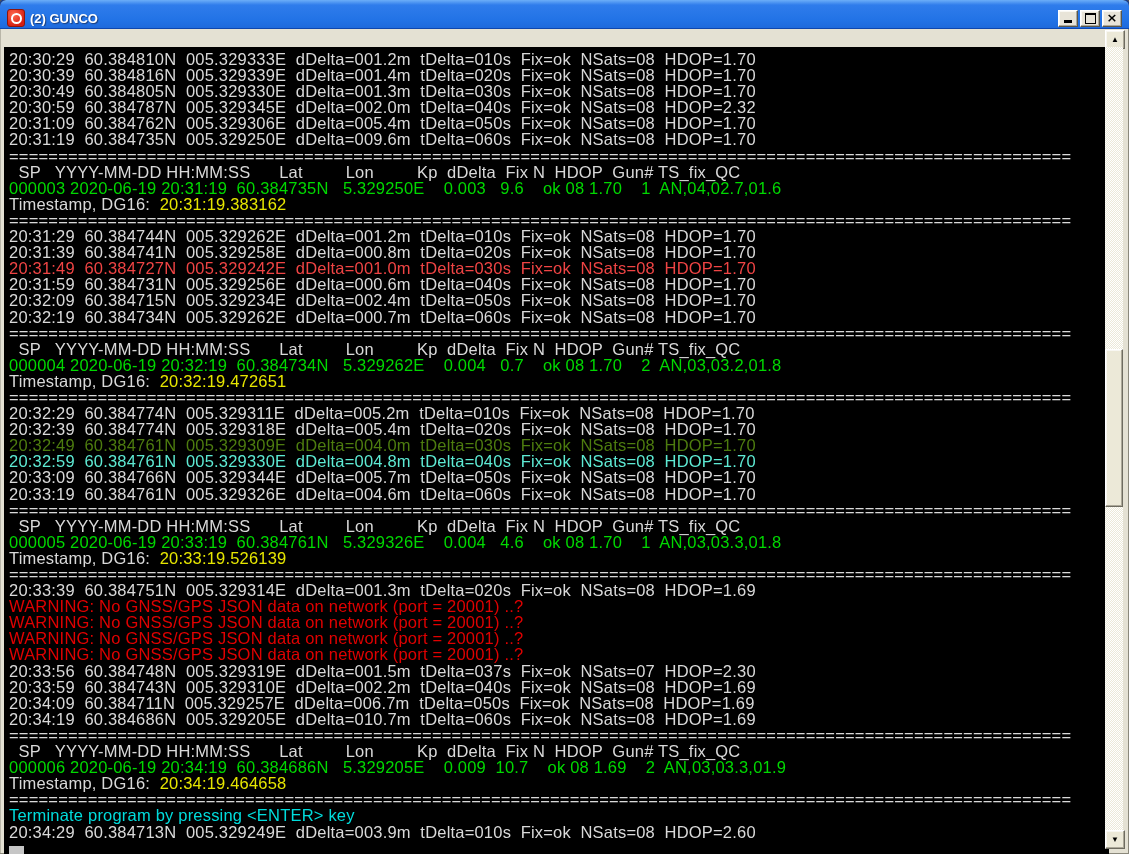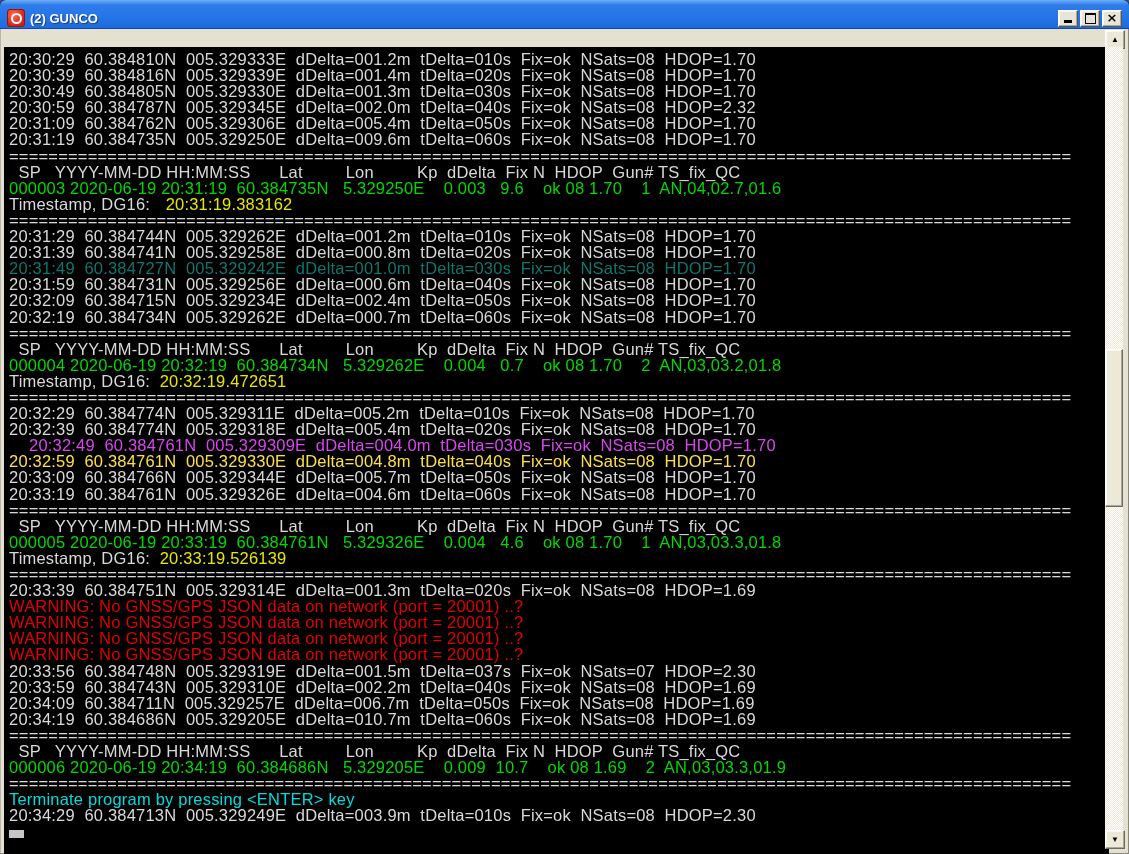--- a/index.html
+++ b/index.html
@@ -105,59 +105,60 @@
       <div id="lines">
           <div class="cl"><span style="color: rgb(217, 217, 217);">20:30:29  60.384810N  005.329333E  dDelta=001.2m  tDelta=010s  Fix=ok  NSats=08  HDOP=1.70</span></div>
           <div class="cl"><span style="color: rgb(217, 217, 217);">20:30:39  60.384816N  005.329339E  dDelta=001.4m  tDelta=020s  Fix=ok  NSats=08  HDOP=1.70</span></div>
           <div class="cl"><span style="color: rgb(217, 217, 217); margin-top: 36px;">20:30:49  60.384805N  005.329330E  dDelta=001.3m  tDelta=030s  Fix=ok  NSats=08  HDOP=1.70</span></div>
           <div class="cl"><span style="color: rgb(217, 217, 217);">20:30:59  60.384787N  005.329345E  dDelta=002.0m  tDelta=040s  Fix=ok  NSats=08  HDOP=2.32</span></div>
           <div class="cl"><span style="color: rgb(217, 217, 217);">20:31:09  60.384762N  005.329306E  dDelta=005.4m  tDelta=050s  Fix=ok  NSats=08  HDOP=1.70</span></div>
           <div class="cl"><span style="color: rgb(217, 217, 217);">20:31:19  60.384735N  005.329250E  dDelta=009.6m  tDelta=060s  Fix=ok  NSats=08  HDOP=1.70</span></div>
           <div class="cl"><span style="color: rgb(217, 217, 217);">============================================================================================================</span></div>
           <div class="cl"><span style="color: rgb(217, 217, 217);">  SP   YYYY-MM-DD HH:MM:SS      Lat         Lon         Kp  dDelta  Fix N  HDOP  Gun# TS_fix_QC</span></div>
           <div class="cl"><span style="color: rgb(0, 216, 0);">000003 2020-06-19 20:31:19  60.384735N   5.329250E    0.003   9.6    ok 08 1.70    1  AN,04,02.7,01.6</span></div>
-          <div class="cl"><span style="color: rgb(217, 217, 217);">Timestamp, DG16:  </span><span style="color: rgb(230, 230, 0); margin-left: 6px;">20:31:19.383162</span></div>
+          <div class="cl"><span style="color: rgb(217, 217, 217);">Timestamp, DG16:  </span><span style="color: rgb(230, 230, 0);">20:31:19.383162</span></div>
           <div class="cl"><span style="color: rgb(217, 217, 217);">============================================================================================================</span></div>
           <div class="cl"><span style="color: rgb(217, 217, 217);">20:31:29  60.384744N  005.329262E  dDelta=001.2m  tDelta=010s  Fix=ok  NSats=08  HDOP=1.70</span></div>
           <div class="cl"><span style="color: rgb(217, 217, 217);">20:31:39  60.384741N  005.329258E  dDelta=000.8m  tDelta=020s  Fix=ok  NSats=08  HDOP=1.70</span></div>
-          <div class="cl"><span style="color: #0f766e;">20:31:49  60.384727N  005.329242E  dDelta=001.0m  tDelta=030s  Fix=ok  NSats=08  HDOP=1.70</span></div>
+          <div class="cl"><span style="color: #ef4444;">20:31:49  60.384727N  005.329242E  dDelta=001.0m  tDelta=030s  Fix=ok  NSats=08  HDOP=1.70</span></div>
           <div class="cl"><span style="color: rgb(217, 217, 217);">20:31:59  60.384731N  005.329256E  dDelta=000.6m  tDelta=040s  Fix=ok  NSats=08  HDOP=1.70</span></div>
           <div class="cl"><span style="color: rgb(217, 217, 217);">20:32:09  60.384715N  005.329234E  dDelta=002.4m  tDelta=050s  Fix=ok  NSats=08  HDOP=1.70</span></div>
           <div class="cl"><span style="color: rgb(217, 217, 217);">20:32:19  60.384734N  005.329262E  dDelta=000.7m  tDelta=060s  Fix=ok  NSats=08  HDOP=1.70</span></div>
           <div class="cl"><span style="color: rgb(217, 217, 217);">============================================================================================================</span></div>
           <div class="cl"><span style="color: rgb(217, 217, 217);">  SP   YYYY-MM-DD HH:MM:SS      Lat         Lon         Kp  dDelta  Fix N  HDOP  Gun# TS_fix_QC</span></div>
           <div class="cl"><span style="color: rgb(0, 216, 0);">000004 2020-06-19 20:32:19  60.384734N   5.329262E    0.004   0.7    ok 08 1.70    2  AN,03,03.2,01.8</span></div>
           <div class="cl"><span style="color: rgb(217, 217, 217);">Timestamp, DG16:  </span><span style="color: rgb(230, 230, 0);">20:32:19.472651</span></div>
           <div class="cl"><span style="color: rgb(217, 217, 217);">============================================================================================================</span></div>
           <div class="cl"><span style="color: rgb(217, 217, 217);">20:32:29  60.384774N  005.329311E  dDelta=005.2m  tDelta=010s  Fix=ok  NSats=08  HDOP=1.70</span></div>
           <div class="cl"><span style="color: rgb(217, 217, 217);">20:32:39  60.384774N  005.329318E  dDelta=005.4m  tDelta=020s  Fix=ok  NSats=08  HDOP=1.70</span></div>
-          <div class="cl"><span style="color: #d946ef; margin-left: 20px;">20:32:49  60.384761N  005.329309E  dDelta=004.0m  tDelta=030s  Fix=ok  NSats=08  HDOP=1.70</span></div>
-          <div class="cl"><span style="color: #fde047;">20:32:59  60.384761N  005.329330E  dDelta=004.8m  tDelta=040s  Fix=ok  NSats=08  HDOP=1.70</span></div>
+          <div class="cl"><span style="color: #4d7c0f;">20:32:49  60.384761N  005.329309E  dDelta=004.0m  tDelta=030s  Fix=ok  NSats=08  HDOP=1.70</span></div>
+          <div class="cl"><span style="color: #5eead4;">20:32:59  60.384761N  005.329330E  dDelta=004.8m  tDelta=040s  Fix=ok  NSats=08  HDOP=1.70</span></div>
           <div class="cl"><span style="color: rgb(217, 217, 217);">20:33:09  60.384766N  005.329344E  dDelta=005.7m  tDelta=050s  Fix=ok  NSats=08  HDOP=1.70</span></div>
           <div class="cl"><span style="color: rgb(217, 217, 217);">20:33:19  60.384761N  005.329326E  dDelta=004.6m  tDelta=060s  Fix=ok  NSats=08  HDOP=1.70</span></div>
           <div class="cl"><span style="color: rgb(217, 217, 217);">============================================================================================================</span></div>
           <div class="cl"><span style="color: rgb(217, 217, 217);">  SP   YYYY-MM-DD HH:MM:SS      Lat         Lon         Kp  dDelta  Fix N  HDOP  Gun# TS_fix_QC</span></div>
           <div class="cl"><span style="color: rgb(0, 216, 0);">000005 2020-06-19 20:33:19  60.384761N   5.329326E    0.004   4.6    ok 08 1.70    1  AN,03,03.3,01.8</span></div>
           <div class="cl"><span style="color: rgb(217, 217, 217);">Timestamp, DG16:  </span><span style="color: rgb(230, 230, 0);">20:33:19.526139</span></div>
           <div class="cl"><span style="color: rgb(217, 217, 217);">============================================================================================================</span></div>
           <div class="cl"><span style="color: rgb(217, 217, 217);">20:33:39  60.384751N  005.329314E  dDelta=001.3m  tDelta=020s  Fix=ok  NSats=08  HDOP=1.69</span></div>
           <div class="cl"><span style="color: rgb(224, 0, 0);">WARNING: No GNSS/GPS JSON data on network (port = 20001) ..?</span></div>
           <div class="cl"><span style="color: rgb(224, 0, 0);">WARNING: No GNSS/GPS JSON data on network (port = 20001) ..?</span></div>
           <div class="cl"><span style="color: rgb(224, 0, 0);">WARNING: No GNSS/GPS JSON data on network (port = 20001) ..?</span></div>
           <div class="cl"><span style="color: rgb(224, 0, 0);">WARNING: No GNSS/GPS JSON data on network (port = 20001) ..?</span></div>
           <div class="cl"><span style="color: rgb(217, 217, 217);">20:33:56  60.384748N  005.329319E  dDelta=001.5m  tDelta=037s  Fix=ok  NSats=07  HDOP=2.30</span></div>
           <div class="cl"><span style="color: rgb(217, 217, 217);">20:33:59  60.384743N  005.329310E  dDelta=002.2m  tDelta=040s  Fix=ok  NSats=08  HDOP=1.69</span></div>
           <div class="cl"><span style="color: rgb(217, 217, 217);">20:34:09  60.384711N  005.329257E  dDelta=006.7m  tDelta=050s  Fix=ok  NSats=08  HDOP=1.69</span></div>
           <div class="cl"><span style="color: rgb(217, 217, 217);">20:34:19  60.384686N  005.329205E  dDelta=010.7m  tDelta=060s  Fix=ok  NSats=08  HDOP=1.69</span></div>
           <div class="cl"><span style="color: rgb(217, 217, 217);">============================================================================================================</span></div>
           <div class="cl"><span style="color: rgb(217, 217, 217);">  SP   YYYY-MM-DD HH:MM:SS      Lat         Lon         Kp  dDelta  Fix N  HDOP  Gun# TS_fix_QC</span></div>
           <div class="cl"><span style="color: rgb(0, 216, 0);">000006 2020-06-19 20:34:19  60.384686N   5.329205E    0.009  10.7    ok 08 1.69    2  AN,03,03.3,01.9</span></div>
+          <div class="cl"><span style="color: rgb(217, 217, 217);">Timestamp, DG16:  </span><span style="color: rgb(230, 230, 0);">20:34:19.464658</span></div>
           <div class="cl"><span style="color: rgb(217, 217, 217);">============================================================================================================</span></div>
           <div class="cl"><span style="color: rgb(0, 220, 220);">Terminate program by pressing &lt;ENTER&gt; key</span></div>
-          <div class="cl"><span style="color: rgb(217, 217, 217);">20:34:29  60.384713N  005.329249E  dDelta=003.9m  tDelta=010s  Fix=ok  NSats=08  HDOP=2.30</span></div>
+          <div class="cl"><span style="color: rgb(217, 217, 217);">20:34:29  60.384713N  005.329249E  dDelta=003.9m  tDelta=010s  Fix=ok  NSats=08  HDOP=2.60</span></div>
         </div>
       <div class="cursor-row">
         <span class="cursor"></span>
       </div>
     </div>
 
     <div class="scrollbar">
       <div class="sb-btn sb-up">
         <span>▲</span>
       </div>

